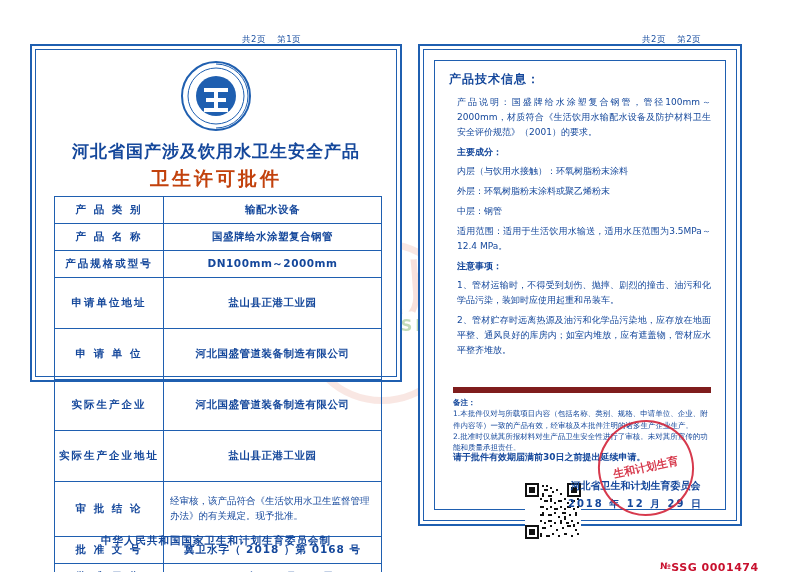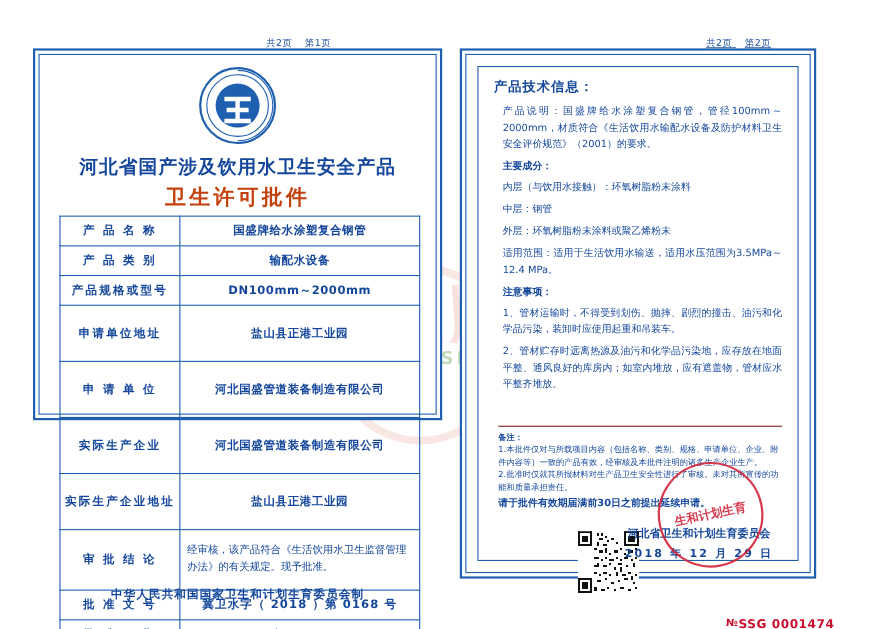--- a/index.html
+++ b/index.html
@@ -12,21 +12,21 @@
     position:relative;
   }
   .page{position:relative;width:800px;height:572px;}
 
   
   .pg-num{
     position:absolute;top:34px;font-size:8.5px;color:#1a4fa0;letter-spacing:0.5px;
     white-space:nowrap;
   }
   .pg-num.left{left:234px;}
-  .pg-num.right{left:634px;text-decoration:underline;}
+  .pg-num.right{left:634px;}
   .pg-num span{margin-left:8px;}
 
   
   .cert{
     position:absolute;
     border:2px solid #1f5fb0;
     background:#fff;
     box-sizing:border-box;
   }
   .cert .inner-border{
@@ -97,21 +97,21 @@
     letter-spacing:1px;
   }
   .tech-body{
     position:absolute;left:22px;right:14px;top:34px;
     font-size:9px;line-height:1.65;color:#14479b;text-align:justify;
   }
   .tech-body p{margin:0 0 5px 0;}
   .blk-title{font-weight:bold;}
   .note-box{
     position:absolute;left:18px;right:14px;top:326px;
-    border-top:1px solid #7f1d1d;padding-top:4px;
+    border-top:6px solid #7f1d1d;padding-top:4px;
     font-size:7.5px;line-height:1.5;color:#14479b;
   }
   .note-box .nt{font-weight:bold;}
   .renew{
     position:absolute;left:18px;top:390px;font-size:9px;color:#14479b;font-weight:bold;
   }
   .right-sign{
     position:absolute;right:22px;top:416px;text-align:center;font-size:10px;color:#14479b;
     line-height:1.8;font-weight:bold;
   }
@@ -181,26 +181,26 @@
         <path d="M36 4 a32 32 0 0 1 0 64" fill="none" stroke="#1f5fb0" stroke-width="1"></path>
       </svg>
     </div>
 
     <div class="title-main">河北省国产涉及饮用水卫生安全产品</div>
     <div class="title-sub">卫生许可批件</div>
 
     <table class="info-table">
       <tbody>
           <tr>
+        <td class="lab">产 品 类 别</td>
+        <td class="val">输配水设备</td>
+      </tr>
+      <tr>
         <td class="lab">产 品 名 称</td>
         <td class="val">国盛牌给水涂塑复合钢管</td>
-      </tr>
-      <tr>
-        <td class="lab">产 品 类 别</td>
-        <td class="val">输配水设备</td>
       </tr>
       <tr>
         <td class="lab">产品规格或型号</td>
         <td class="val">DN100mm～2000mm</td>
       </tr>
       <tr class="tall">
         <td class="lab">申请单位地址</td>
         <td class="val">盐山县正港工业园</td>
       </tr>
       <tr class="tall">
@@ -235,22 +235,22 @@
   <div class="cert cert-right">
     <div class="inner-border"></div>
 
     <div class="tech-box">
       <div class="tech-title">产品技术信息：</div>
 
       <div class="tech-body">
         <p>产品说明：国盛牌给水涂塑复合钢管，管径100mm～2000mm，材质符合《生活饮用水输配水设备及防护材料卫生安全评价规范》（2001）的要求。</p>
         <p class="blk-title">主要成分：</p>
         <p>内层（与饮用水接触）：环氧树脂粉末涂料</p>
+        <p>外层：环氧树脂粉末涂料或聚乙烯粉末</p>
         <p>中层：钢管</p>
-        <p>外层：环氧树脂粉末涂料或聚乙烯粉末</p>
         <p>适用范围：适用于生活饮用水输送，适用水压范围为3.5MPa～12.4 MPa。</p>
         <p class="blk-title">注意事项：</p>
         <p>1、管材运输时，不得受到划伤、抛摔、剧烈的撞击、油污和化学品污染，装卸时应使用起重和吊装车。</p>
         <p>2、管材贮存时远离热源及油污和化学品污染地，应存放在地面平整、通风良好的库房内；如室内堆放，应有遮盖物，管材应水平整齐堆放。</p>
       </div>
 
       <div class="note-box">
         <div class="nt">备注：</div>
         <div>1.本批件仅对与所载项目内容（包括名称、类别、规格、申请单位、企业、附件内容等）一致的产品有效，经审核及本批件注明的诸多生产企业生产。</div>
         <div>2.批准时仅就其所报材料对生产品卫生安全性进行了审核。未对其所宣传的功能和质量承担责任。</div>

